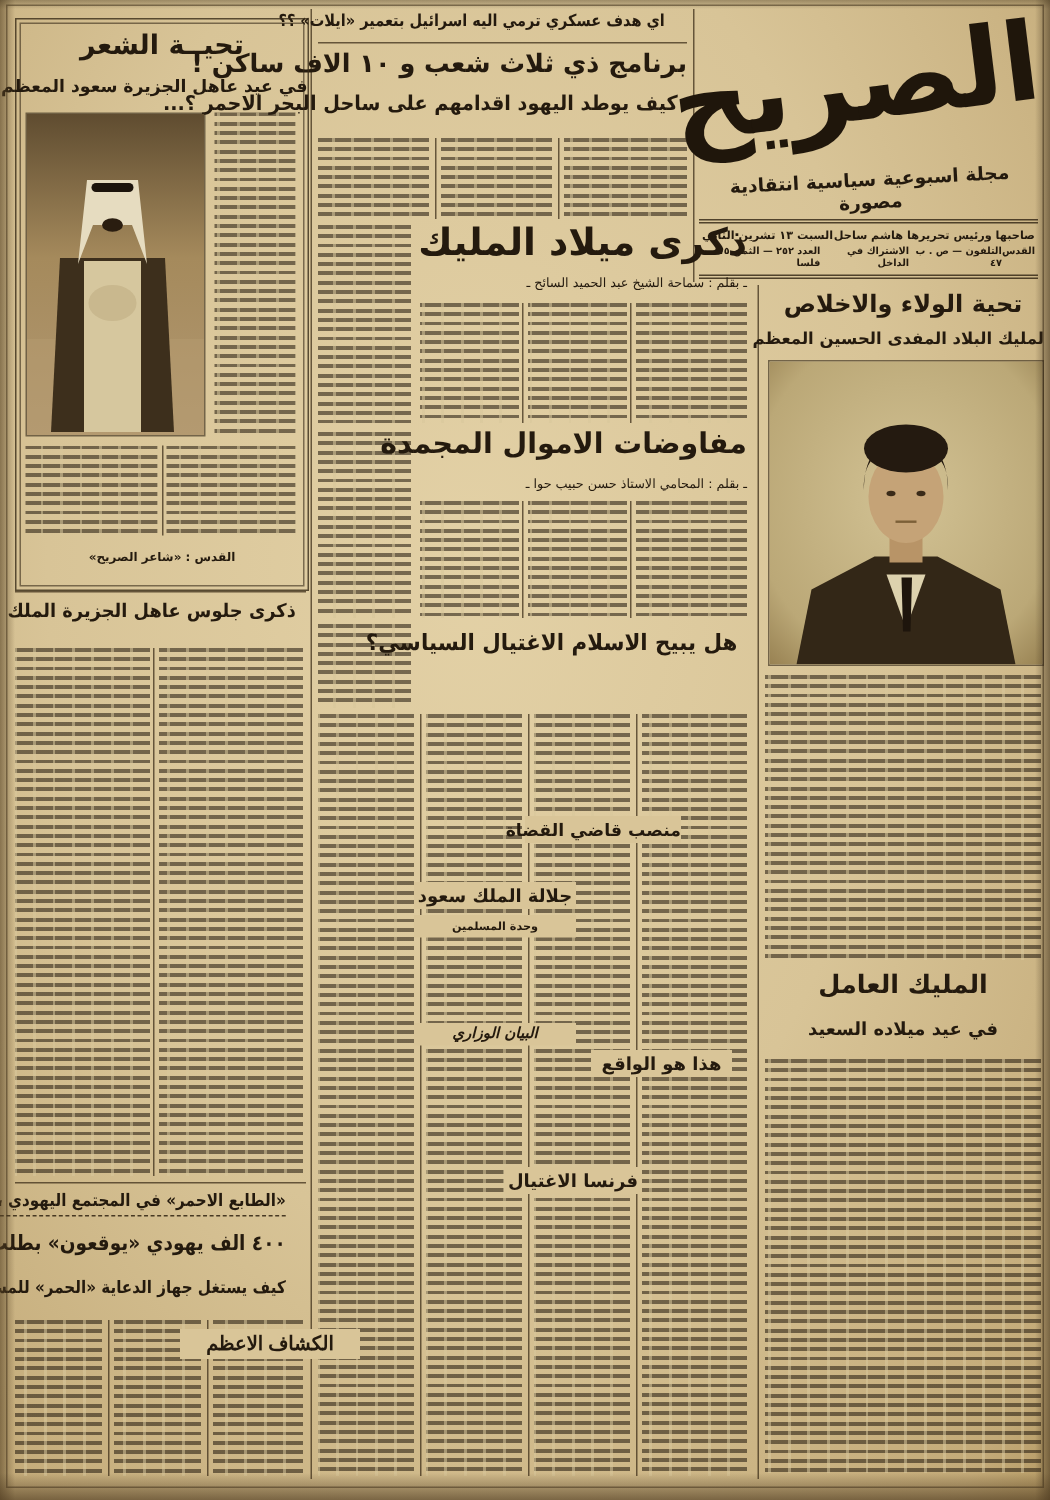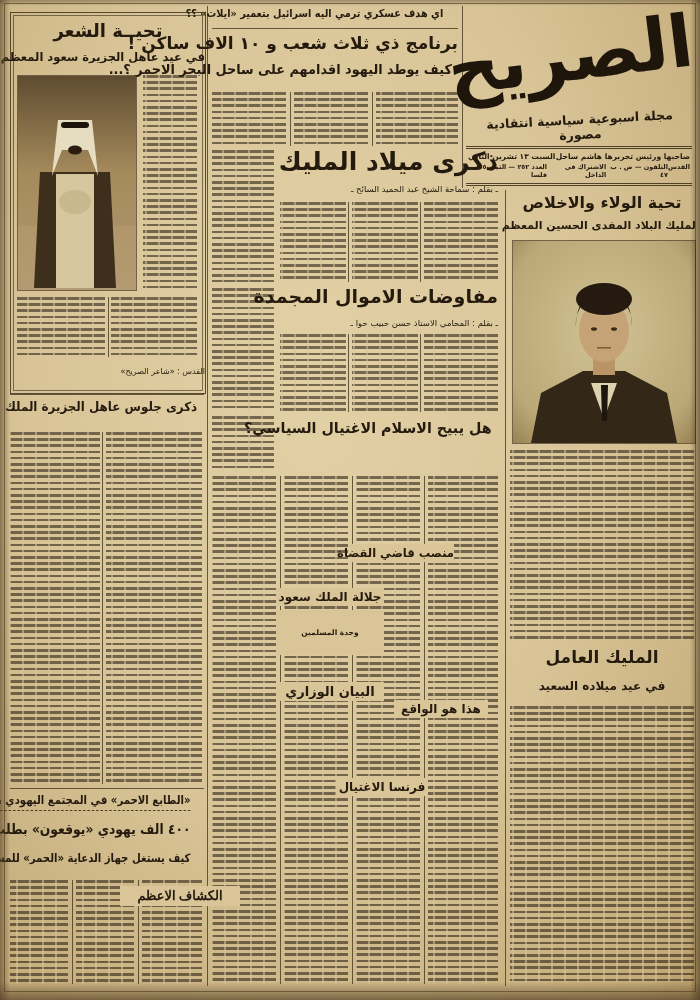--- a/index.html
+++ b/index.html
@@ -35,21 +35,21 @@
     font-size:12.5px;font-weight:bold;text-align:center;transform:rotate(-3deg);
   }
   .infobox{
     position:absolute;left:466px;top:146px;width:226px;height:40px;
     border-top:3px double rgba(55,42,23,.85);border-bottom:3px double rgba(55,42,23,.85);
     font-weight:bold;padding-top:3px;box-sizing:border-box;
   }
   .infobox .row1{display:flex;justify-content:space-between;font-size:7.5px;padding:0 2px;}
   .infobox .row2{display:flex;justify-content:space-between;font-size:6.5px;padding:2px 2px 0 2px;}
   .byline{position:absolute;font-size:8.5px;font-weight:normal;text-align:right;white-space:nowrap;}
-  .sig{font-size:8px;font-weight:normal;text-align:right;}
+  .sig{font-size:8px;font-weight:bold;text-align:center;}
   .wavy{border-bottom:1px dashed rgba(55,42,23,.9);padding-bottom:3px;}
 </style>
 </head>
 <body>
 
 <div class="page">
   <div class="frame"></div>
 
   <div class="rule-v" style="left:207px;top:6px;height:980px;"></div>
   <div class="rule-v" style="left:462px;top:6px;height:182px;"></div>
@@ -164,22 +164,22 @@
   <div class="greek" style="left:212px;top:476px;width:64px;height:508px;"></div>
   <div class="greek" style="left:284px;top:476px;width:64px;height:508px;"></div>
   <div class="greek" style="left:356px;top:476px;width:64px;height:508px;"></div>
   <div class="greek" style="left:428px;top:476px;width:70px;height:508px;"></div>
   <div class="rule-v" style="left:280px;top:476px;height:508px;"></div>
   <div class="rule-v" style="left:352px;top:476px;height:508px;"></div>
   <div class="rule-v" style="left:424px;top:476px;height:508px;"></div>
 
   <div class="overlay" style="left:310px;top:544px;width:104px;font-size:11.5px;padding:2px 0;">منصب قاضي القضاة</div>
   <div class="overlay" style="left:236px;top:588px;width:108px;font-size:12px;padding:2px 0;">جلالة الملك سعود</div>
-  <div class="overlay" style="left:236px;top:610px;width:108px;font-size:7.5px;padding:18px 0;">وحدة المسلمين</div>
-  <div class="overlay" style="left:236px;top:682px;width:108px;font-size:13px;padding:2px 0;">البيان الوزاري</div>
+  <div class="overlay" style="left:236px;top:610px;width:108px;font-size:7.5px;padding:3px 0;">وحدة المسلمين</div>
+  <div class="overlay" style="left:236px;top:682px;width:108px;font-size:10px;padding:2px 0;font-style:italic;">البيان الوزاري</div>
   <div class="overlay" style="left:354px;top:700px;width:94px;font-size:12px;padding:2px 0;">هذا هو الواقع</div>
   <div class="overlay" style="left:296px;top:778px;width:92px;font-size:12px;padding:2px 0;">فرنسا الاغتيال</div>
 
   <div class="rule-h" style="left:10px;top:394px;width:194px;"></div>
   <div class="hl shrink95" style="left:10px;top:400px;width:192px;font-size:12.5px;">ذكرى جلوس عاهل الجزيرة الملك سعود</div>
   <div class="greek" style="left:10px;top:432px;width:90px;height:352px;"></div>
   <div class="greek" style="left:106px;top:432px;width:96px;height:352px;"></div>
   <div class="rule-v" style="left:102px;top:432px;height:352px;"></div>
 
   <div class="rule-h" style="left:10px;top:788px;width:194px;"></div>

